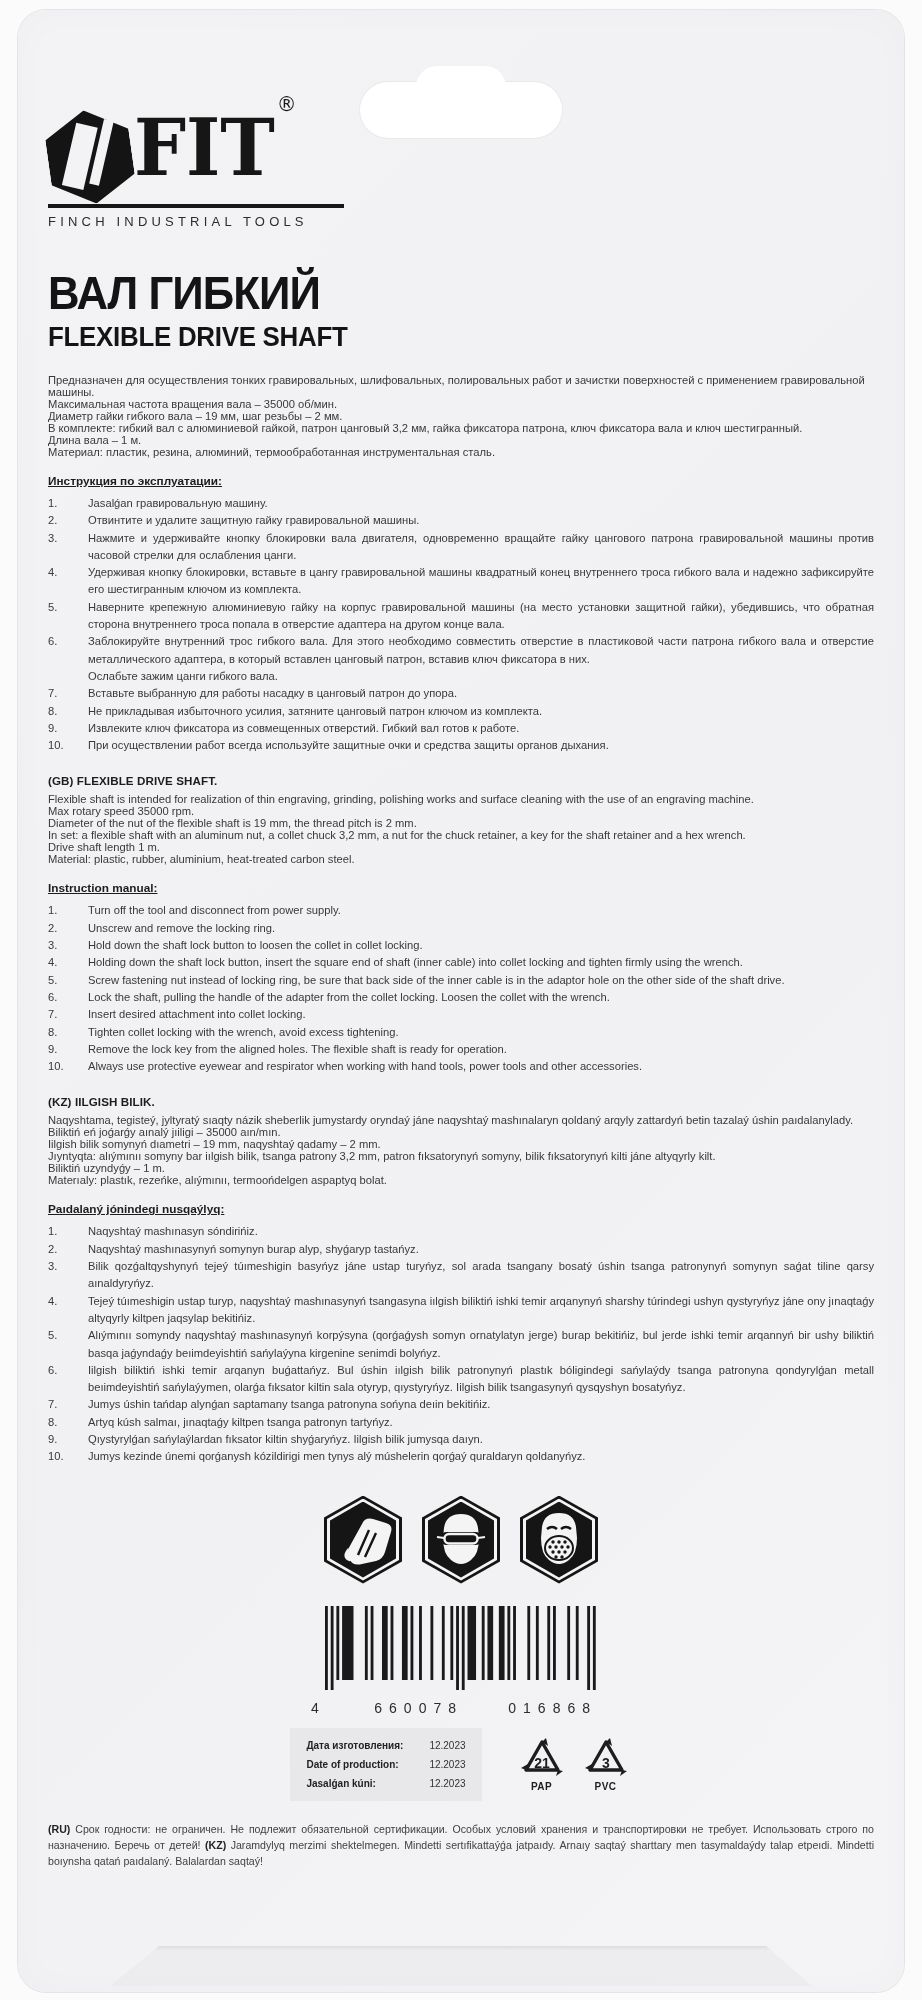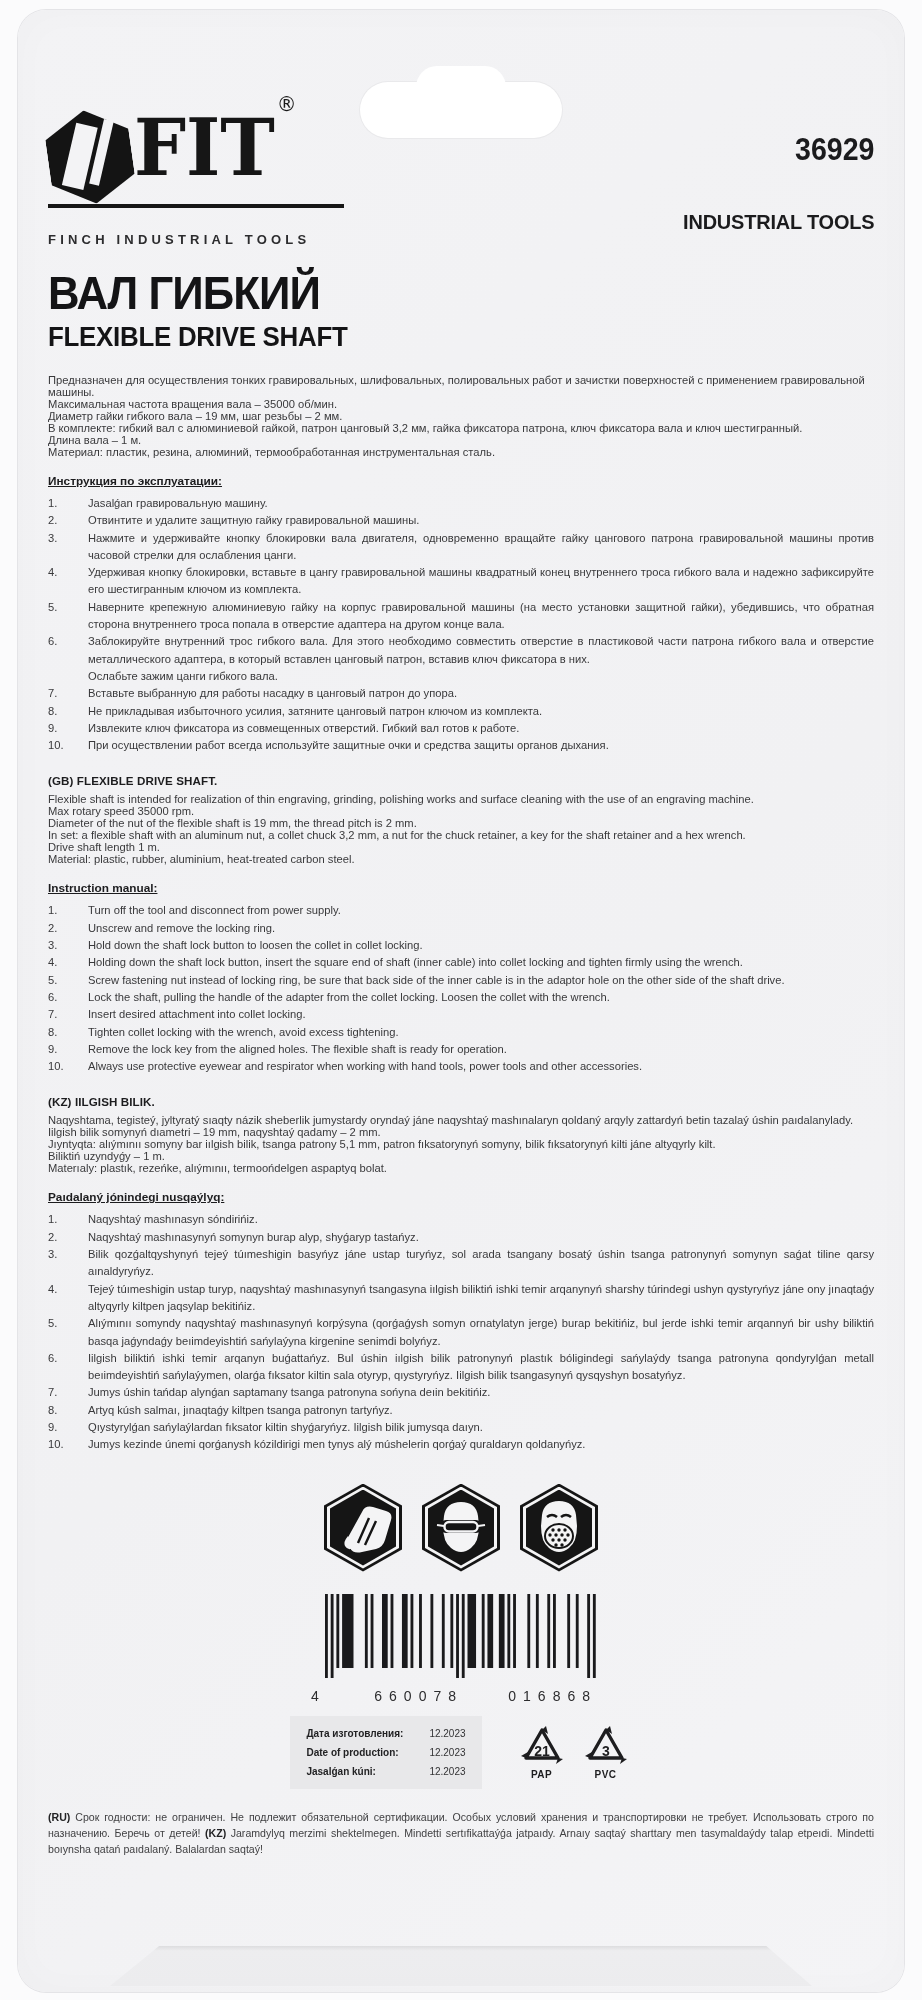--- a/index.html
+++ b/index.html
@@ -51,21 +51,21 @@
     font-family:"DejaVu Serif",serif;font-weight:700;font-size:78px;line-height:84px;
     color:#161616;letter-spacing:0px;transform:scaleX(0.94);transform-origin:left top;
     margin-left:2px;
   }
   .fit-reg{
     font-family:"DejaVu Sans",sans-serif;font-size:21px;font-weight:400;color:#1a1a1a;
     vertical-align:top;position:relative;top:-44px;left:2px;letter-spacing:0;
   }
   .fit-rule{height:4px;background:#161616;margin-top:0px;width:296px;}
   .fit-sub{
-    margin-top:24px;font-size:13px;font-weight:700;color:#2c2c2e;
+    margin-top:6px;font-size:13px;font-weight:400;color:#2c2c2e;
     letter-spacing:4.2px;white-space:nowrap;
   }
   .head-right{text-align:right;margin-top:26px;}
   .sku{
     font-size:31px;font-weight:700;color:#1b1b1d;letter-spacing:0;
     transform:scaleX(0.92);transform-origin:right top;
   }
   .brand-line{
     margin-top:42px;font-size:21px;font-weight:700;color:#1b1b1d;letter-spacing:-0.2px;
     transform:scaleX(0.95);transform-origin:right top;
@@ -145,24 +145,20 @@
         <div class="fit-hex">
           <div class="hexbody"></div>
             <div class="slash1"></div>
             <div class="slash2"></div>
         </div>
         <div class="fit-word"><span>FIT</span><span class="fit-reg">®</span></div>
       </div>
       <div class="fit-rule"></div>
       <div class="fit-sub">FINCH INDUSTRIAL TOOLS</div>
     </div>
-    <div class="head-right">
-      <div class="sku">36929</div>
-      <div class="brand-line">INDUSTRIAL TOOLS</div>
-    </div>
   </div>
 
   <div class="title-block">
     <div class="title-ru">ВАЛ ГИБКИЙ</div>
     <div class="title-en">FLEXIBLE DRIVE SHAFT</div>
   </div>
 
   <div class="section">
     <div class="spec-lines">
 
@@ -297,22 +293,23 @@
           <span class="step-t">Always use protective eyewear and respirator when working with hand tools, power tools and other accessories.</span>
         </div>
       </div>
   </div>
 
   <div class="section">
     <div class="subtitle">(KZ) IILGISH BILIK.</div>
     <div class="spec-lines">
 
     <div class="line">Naqyshtama, tegisteý, jyltyratý sıaqty názik sheberlik jumystardy oryndaý jáne naqyshtaý mashınalaryn qoldaný arqyly zattardyń betin tazalaý úshin paıdalanylady.</div>
+        <div class="line">Biliktiń eń joǵarǵy aınalý jıiligi – 35000 aın/mın.</div>
         <div class="line">Iilgish bilik somynyń dıametri – 19 mm, naqyshtaý qadamy – 2 mm.</div>
-        <div class="line">Jıyntyqta: alıýmınıı somyny bar iılgish bilik, tsanga patrony 5,1 mm, patron fıksatorynyń somyny, bilik fıksatorynyń kilti jáne altyqyrly kilt.</div>
+        <div class="line">Jıyntyqta: alıýmınıı somyny bar iılgish bilik, tsanga patrony 3,2 mm, patron fıksatorynyń somyny, bilik fıksatorynyń kilti jáne altyqyrly kilt.</div>
         <div class="line">Biliktiń uzyndyǵy – 1 m.</div>
         <div class="line">Materıaly: plastık, rezeńke, alıýmınıı, termoońdelgen aspaptyq bolat.</div>
       </div>
     <div class="manual-title">Paıdalaný jónindegi nusqaýlyq:</div>
     <div class="steps">
 
         <div class="step">
           <span class="step-n">1.</span>
           <span class="step-t">Naqyshtaý mashınasyn sóndirińiz.</span>
         </div>

